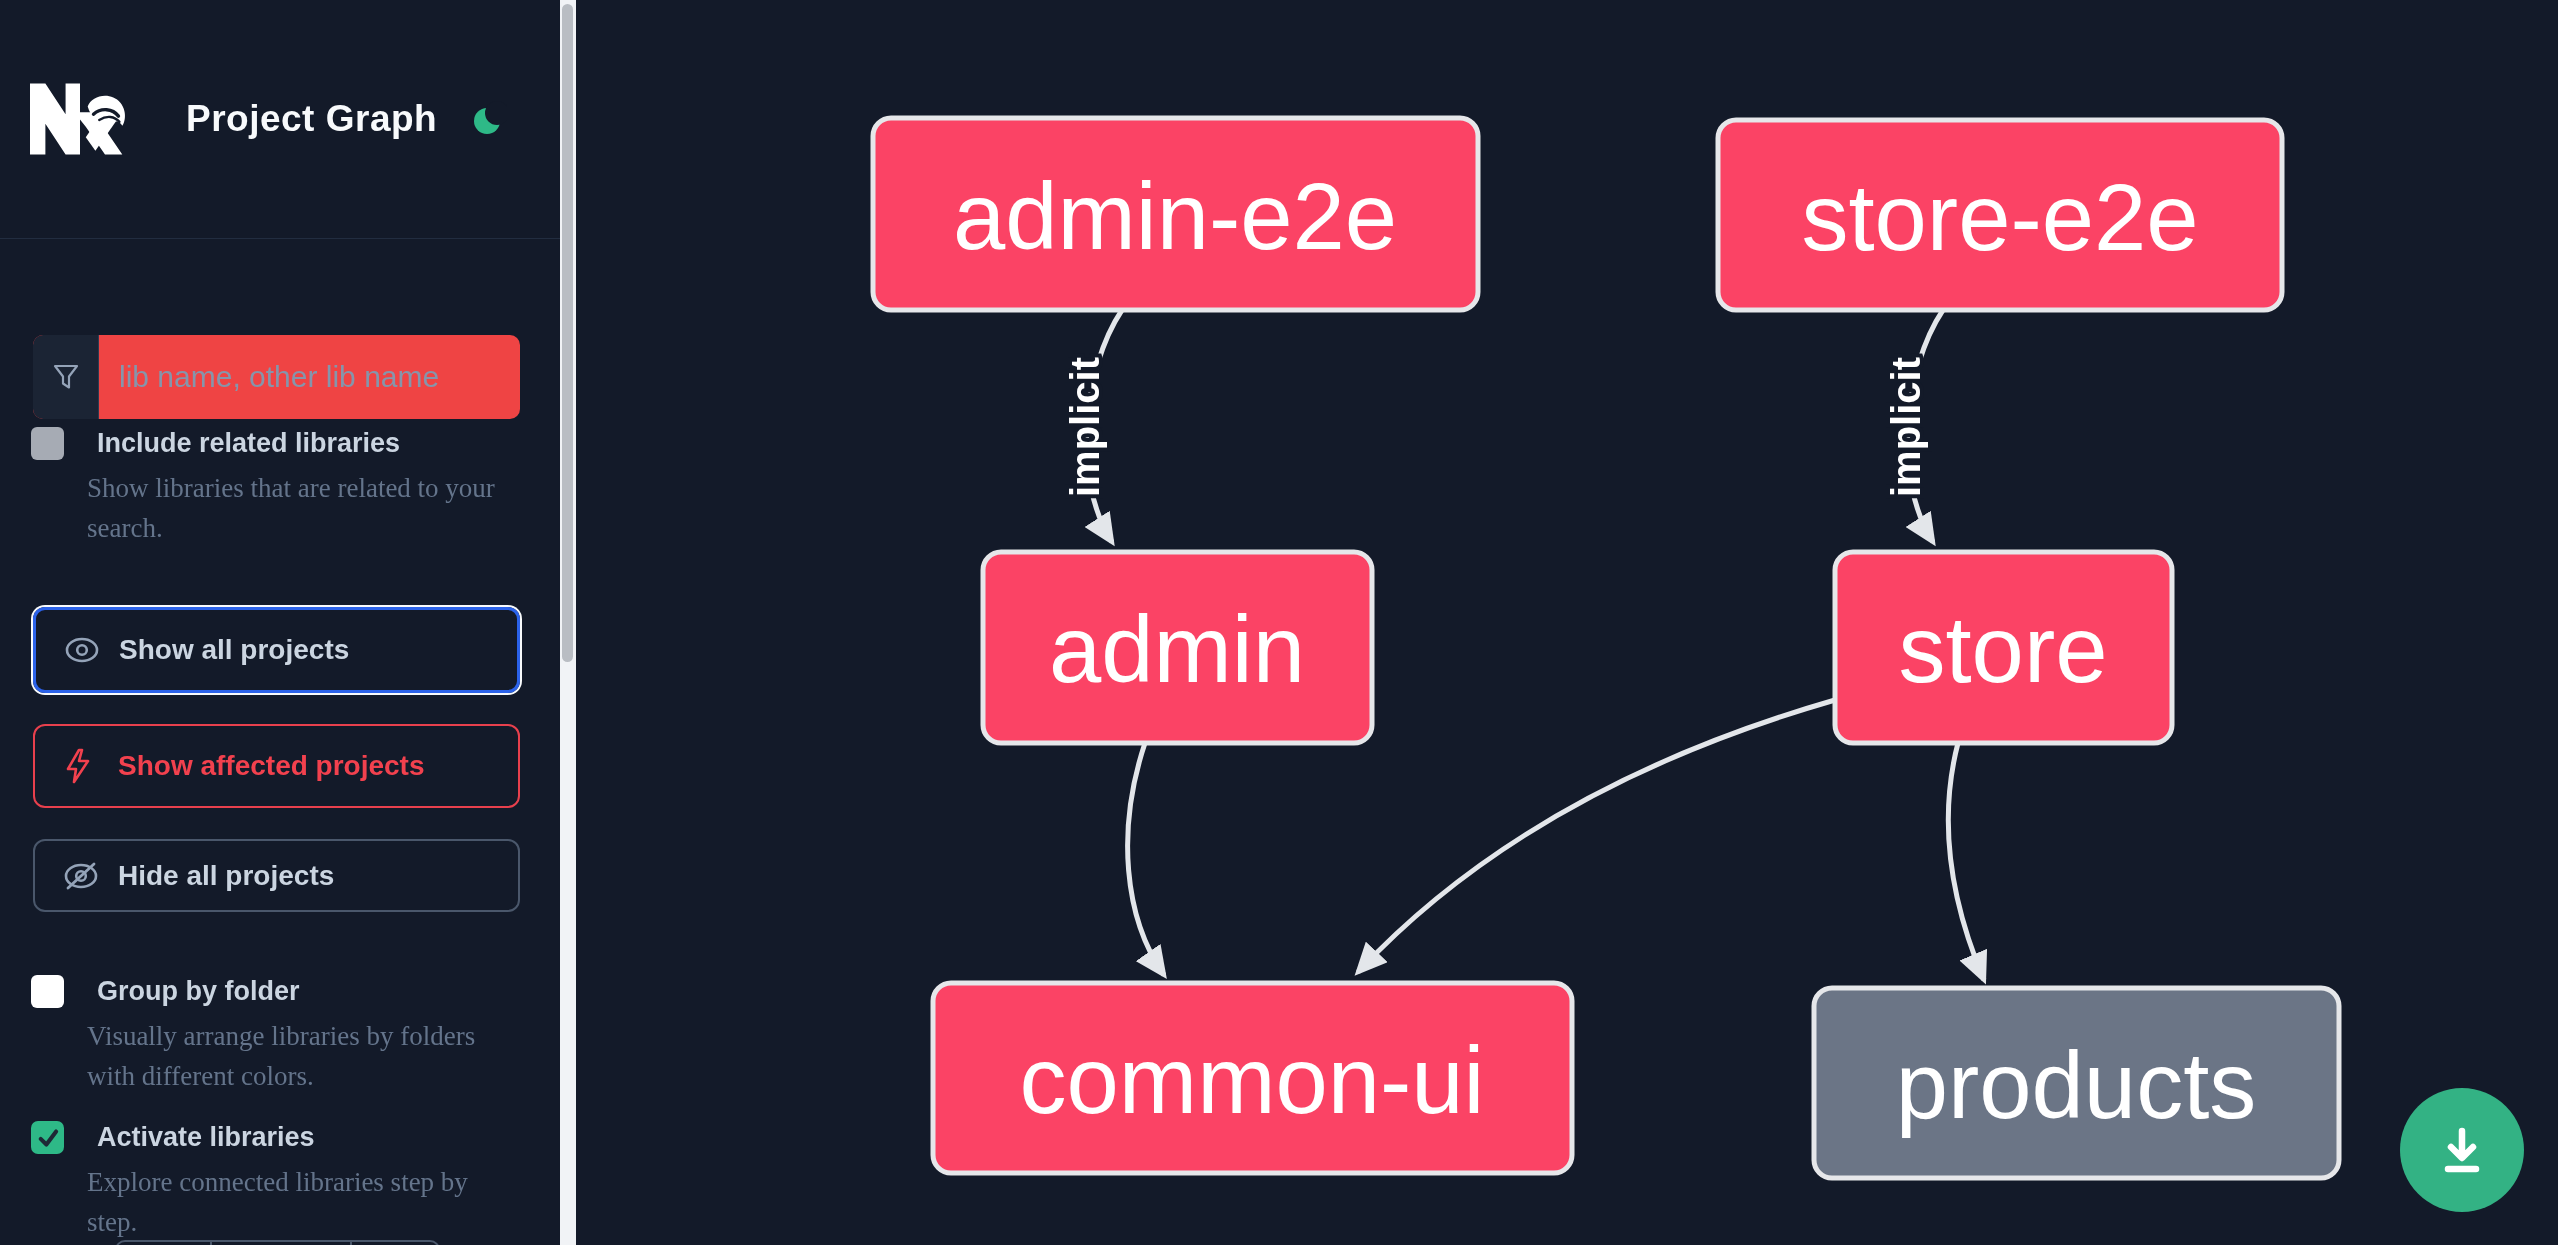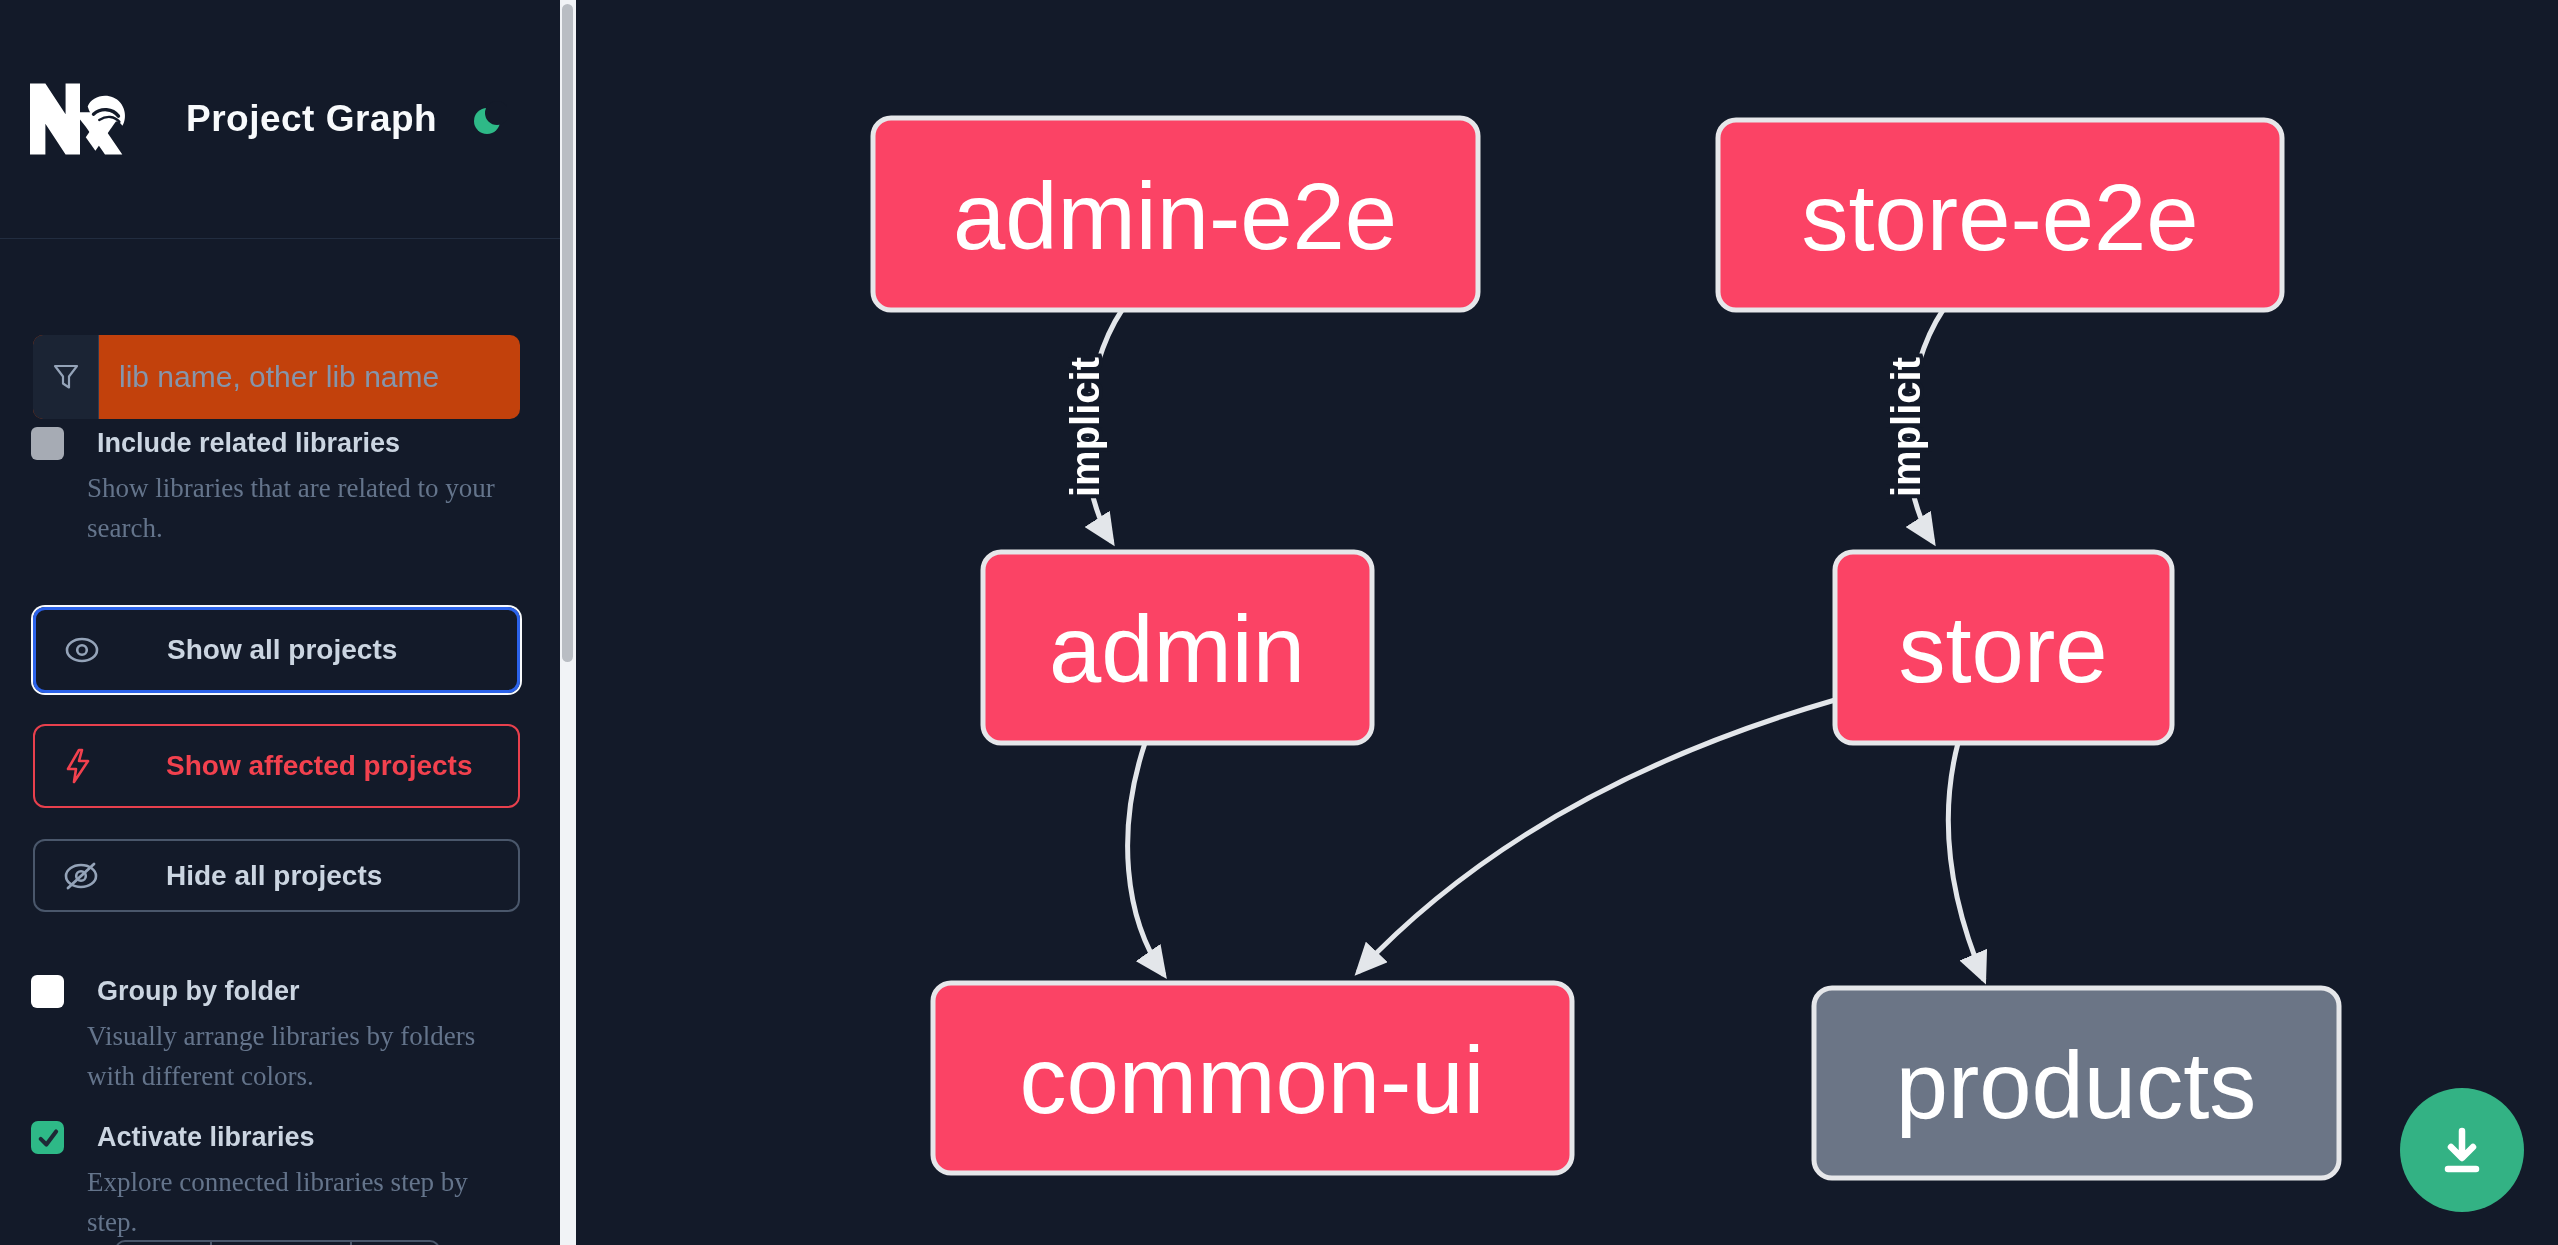--- a/index.html
+++ b/index.html
@@ -9,37 +9,37 @@
   
   .sidebar{position:relative;width:560px;height:100%;background:#131a29;flex:none;}
   .sb-header{position:absolute;top:0;left:0;right:0;height:239px;display:flex;align-items:center;padding:0 30px;box-sizing:border-box;border-bottom:1px solid #222d40;}
   .logo{width:100px;height:74px;flex:none;}
   .app-title{margin:0 0 0 56px;font-size:37px;font-weight:700;color:#f8fafc;letter-spacing:.5px;}
   .moon{margin-left:auto;margin-right:23px;width:36px;height:36px;cursor:pointer;}
 
   .info-row{position:absolute;top:200px;left:33px;display:flex;align-items:center;gap:24px;color:#94a3b8;font-size:25px;}
   .info-ic{width:28px;height:28px;flex:none;}
 
-  .search{position:absolute;top:335px;left:33px;width:487px;height:84px;background:#c2410c;border-radius:10px;display:flex;align-items:stretch;overflow:hidden;justify-content:center;}
+  .search{position:absolute;top:335px;left:33px;width:487px;height:84px;background:#ef4444;border-radius:10px;display:flex;align-items:stretch;overflow:hidden;justify-content:center;}
   .search .cell{width:65px;flex:none;display:flex;align-items:center;justify-content:center;background:#1b2434;border-right:1px solid #2e3a50;}
   .search input{flex:1;background:transparent;border:none;outline:none;color:#e2e8f0;font-size:30px;padding:0 0 0 20px;font-family:"Liberation Sans",sans-serif;}
   .search input::placeholder{color:#8695ab;}
 
   .chk-block{position:absolute;left:31px;}
   .chk-row{display:flex;align-items:center;gap:33px;cursor:pointer;}
   .chk-box{width:33px;height:33px;border-radius:6px;flex:none;display:flex;align-items:center;justify-content:center;}
   .chk-box.gray{background:#a6abb4;}
   .chk-box.white{background:#ffffff;}
   .chk-box.green{background:#2eb987;border-radius:7px;}
   .chk-label{font-size:27px;font-weight:700;color:#cbd5e1;}
   .chk-desc{margin:8px 0 0 56px;width:424px;font-size:27px;line-height:40px;color:#64748b;font-family:Liberation Serif, serif;}
 
   .sb-btn{position:absolute;left:33px;width:487px;box-sizing:border-box;border-radius:12px;background:transparent;display:flex;align-items:center;padding:0 0 0 28px;cursor:pointer;font-family:"Liberation Sans",sans-serif;}
   .sb-btn .ic{width:36px;flex:none;margin-right:19px;display:flex;align-items:center;}
-  .sb-btn .lbl{font-size:28px;font-weight:700;margin-left:48px;}
+  .sb-btn .lbl{font-size:28px;font-weight:700;}
   .btn-show-all{top:607px;height:86px;border:3px solid #2b62e9;box-shadow:0 0 0 2px #f8fafc;}
   .btn-show-all .lbl{color:#cbd5e1;}
   .btn-affected{top:724px;height:84px;border:2px solid #e8404d;}
   .btn-affected .lbl{color:#f2414e;}
   .btn-hide{top:839px;height:73px;border:2px solid #4a576b;}
   .btn-hide .lbl{color:#cbd5e1;}
 
   .stepper{position:absolute;left:115px;top:1240px;width:325px;height:30px;box-sizing:border-box;border:2px solid #4a576b;border-bottom:none;border-radius:10px 10px 0 0;display:flex;}
   .stepper .seg{flex:none;height:100%;}
   .stepper .seg+.seg{border-left:2px solid #4a576b;}

